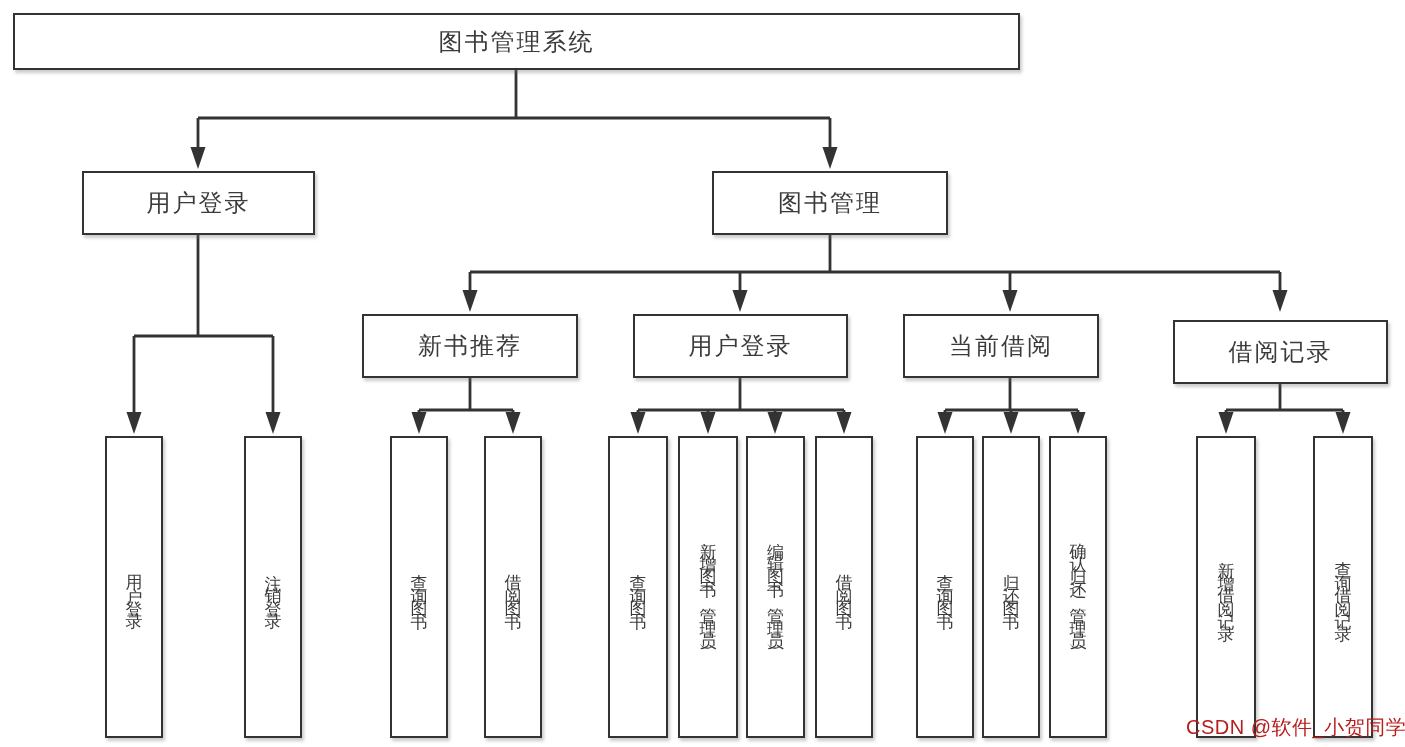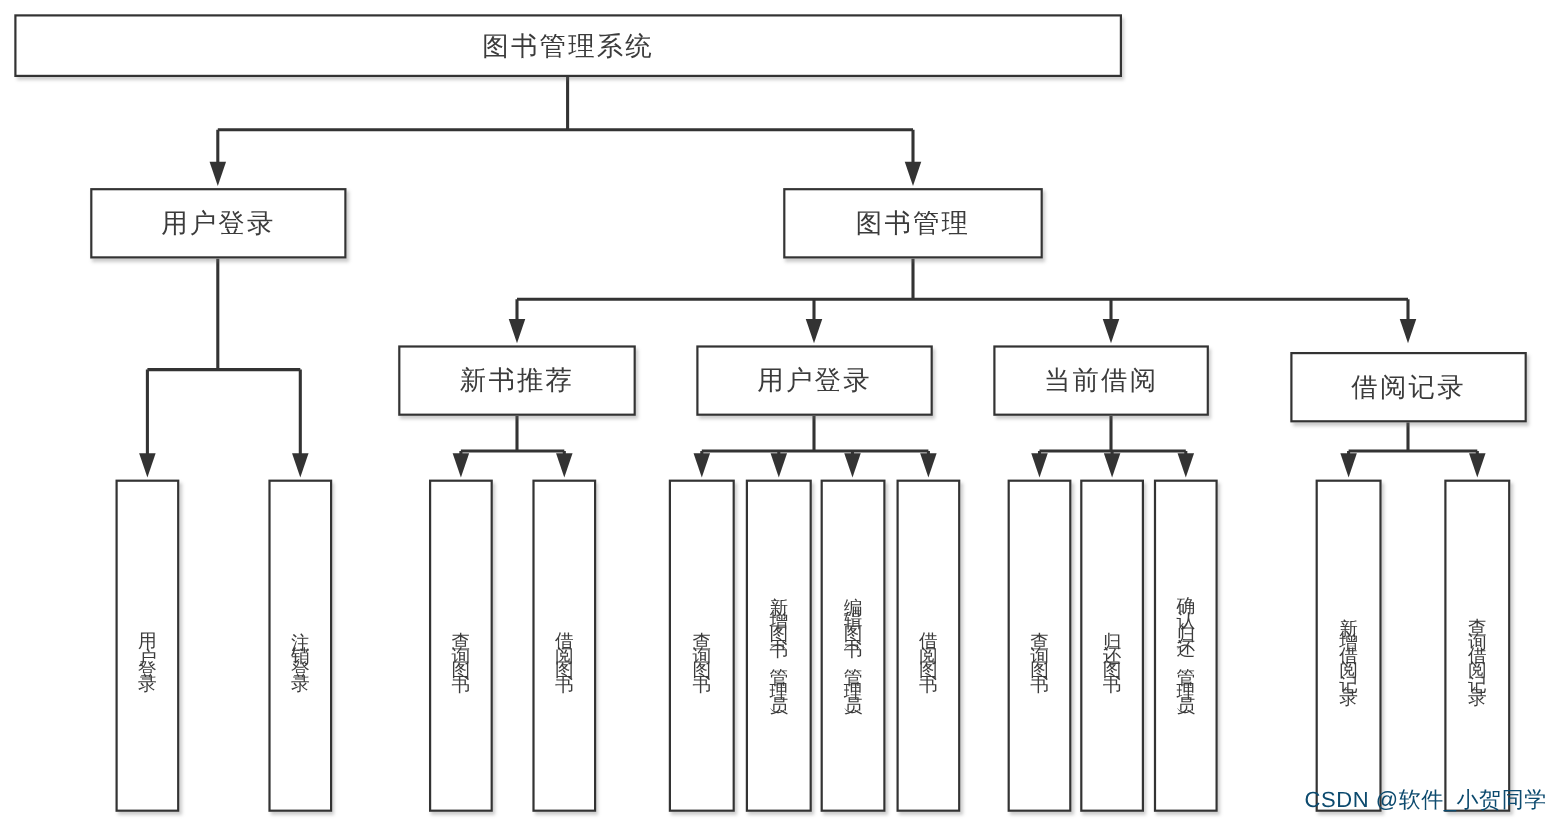--- a/index.html
+++ b/index.html
@@ -69,21 +69,21 @@
   .n-leaf-cb-query   { left: 916px;  width: 58px; }
   .n-leaf-cb-return  { left: 982px;  width: 58px; }
   .n-leaf-cb-confirm { left: 1049px; width: 58px; }
   .n-leaf-br-add     { left: 1196px; width: 60px; }
   .n-leaf-br-query   { left: 1313px; width: 60px; }
   .watermark {
     position: absolute;
     left: 1186px;
     top: 714px;
     font-size: 20px;
-    color: #0c4a6e;
+    color: #b91c1c;
     letter-spacing: 0.5px;
     z-index: 3;
     white-space: nowrap;
   }
 </style>
 </head>
 <body>
 
 <div class="canvas">
 

